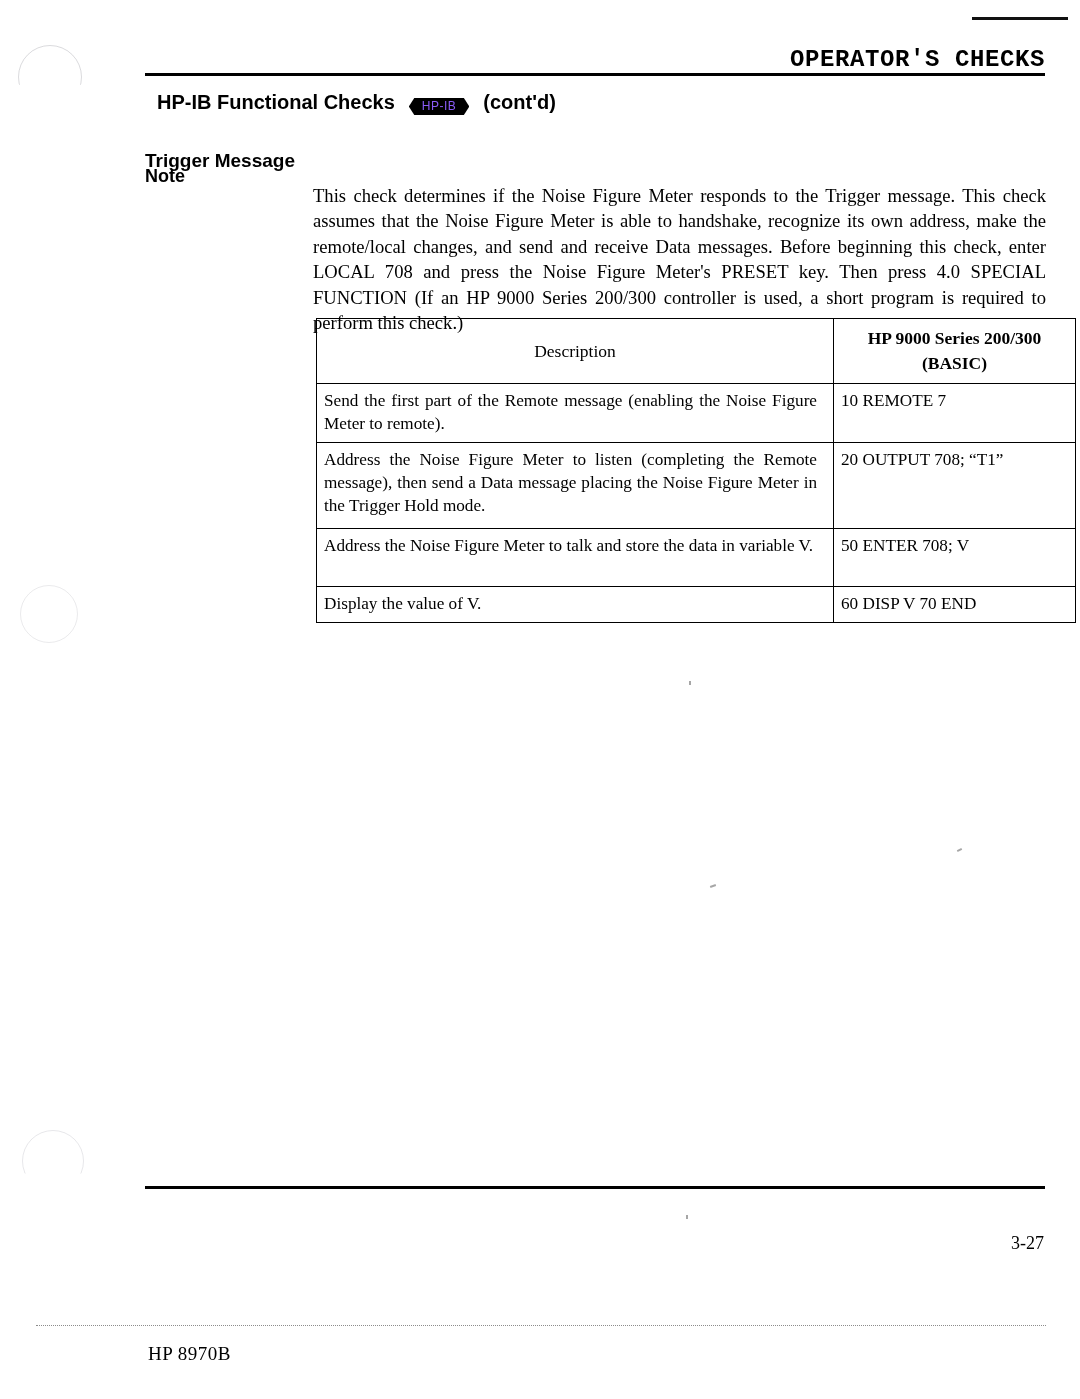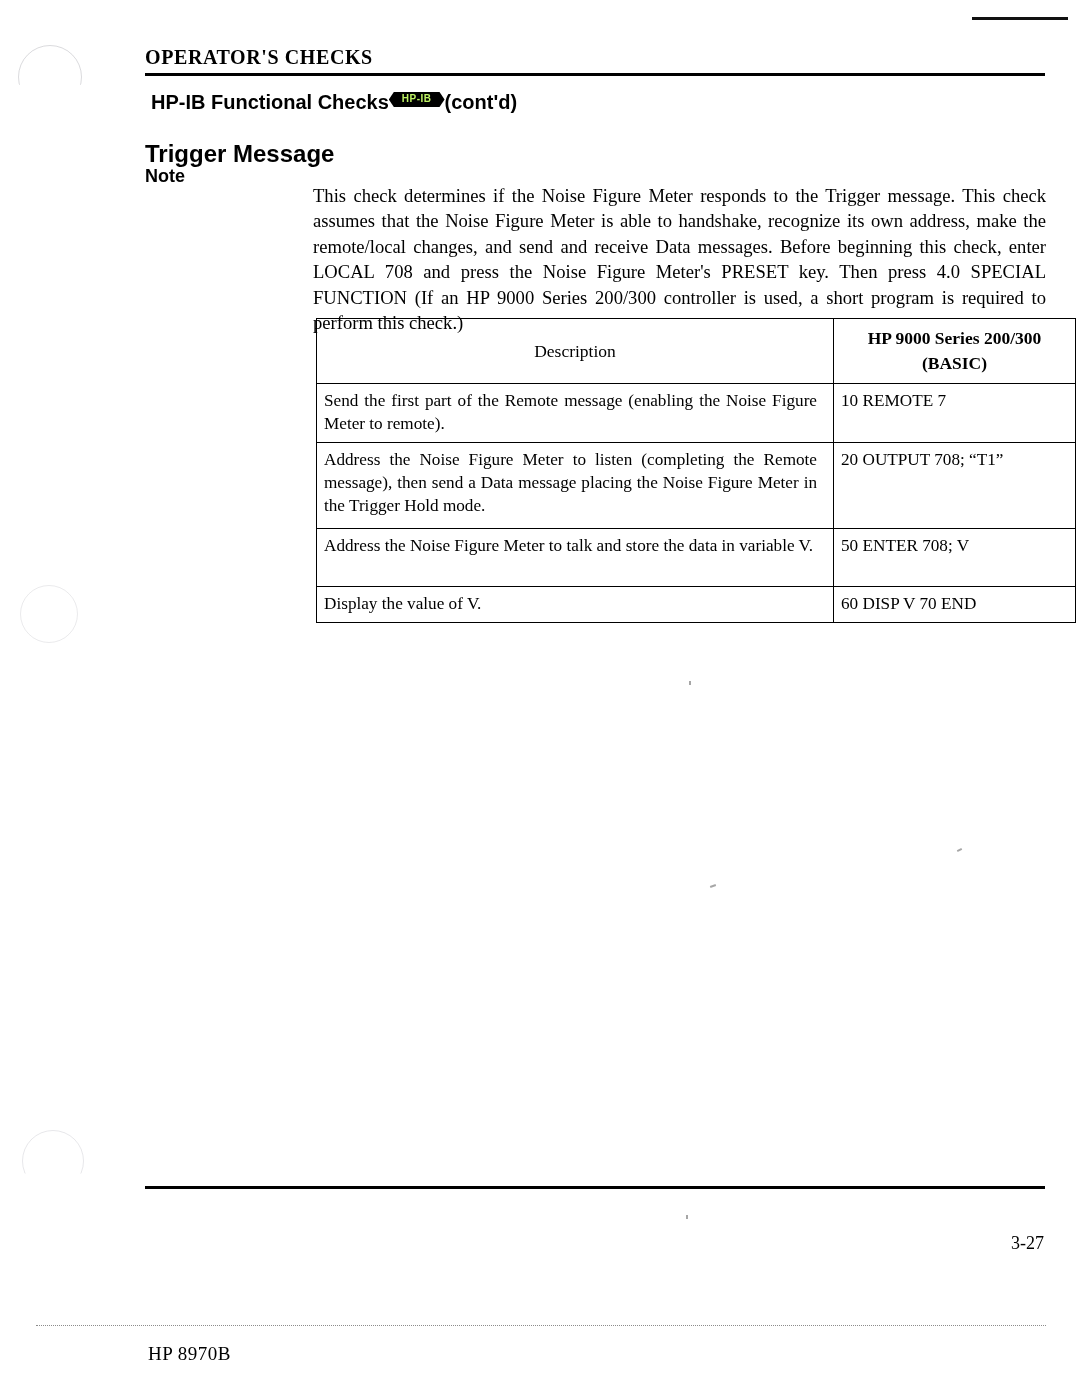--- a/index.html
+++ b/index.html
@@ -37,72 +37,72 @@
     height: 3px;
     background: #111;
   }
 
   
   .page-head-title {
     position: absolute;
     left: 145px;
     top: 46px;
     width: 900px;
-    text-align: left;
-    font-family: Liberation Serif, serif;
-    font-weight: bold;
-    font-size: 20px;
+    text-align: right;
+    font-family: Liberation Mono, monospace;
+    font-weight: bold;
+    font-size: 24px;
     letter-spacing: 0.6px;
   }
   .head-rule {
     position: absolute;
     left: 145px;
     top: 73px;
     width: 900px;
     height: 3px;
     background: #000;
   }
 
   .section-line {
     position: absolute;
-    left: 151px;
+    left: 157px;
     top: 91px;
     font-family: "Liberation Sans", sans-serif;
     font-weight: bold;
     font-size: 20px;
     white-space: nowrap;
     display: flex;
-    align-items: flex-start;
-    gap: 0;
+    align-items: flex-end;
+    gap: 14px;
   }
   .subsection {
     position: absolute;
     left: 145px;
-    top: 140px;
-    font-family: "Liberation Sans", sans-serif;
-    font-weight: bold;
-    font-size: 24px;
+    top: 150px;
+    font-family: "Liberation Sans", sans-serif;
+    font-weight: bold;
+    font-size: 19px;
   }
   .note-label {
     position: absolute;
     left: 145px;
     top: 166px;
     font-family: "Liberation Sans", sans-serif;
     font-weight: bold;
     font-size: 18px;
   }
 
   
   .hpib-badge {
     display: inline-block;
     background: #000;
-    color: #bef264;
-    font-family: "Liberation Sans", sans-serif;
-    font-weight: bold;
-    font-size: 10px;
+    color: #8b5cf6;
+    font-family: "Liberation Sans", sans-serif;
+    font-weight: normal;
+    font-size: 12px;
     letter-spacing: 0.5px;
     padding: 2px 13px 3px 13px;
     line-height: 1;
     clip-path: polygon(0% 50%, 9% 0%, 91% 0%, 100% 50%, 91% 100%, 9% 100%);
     transform: translateY(1px);
   }
 
   
   .note-body {
     position: absolute;

